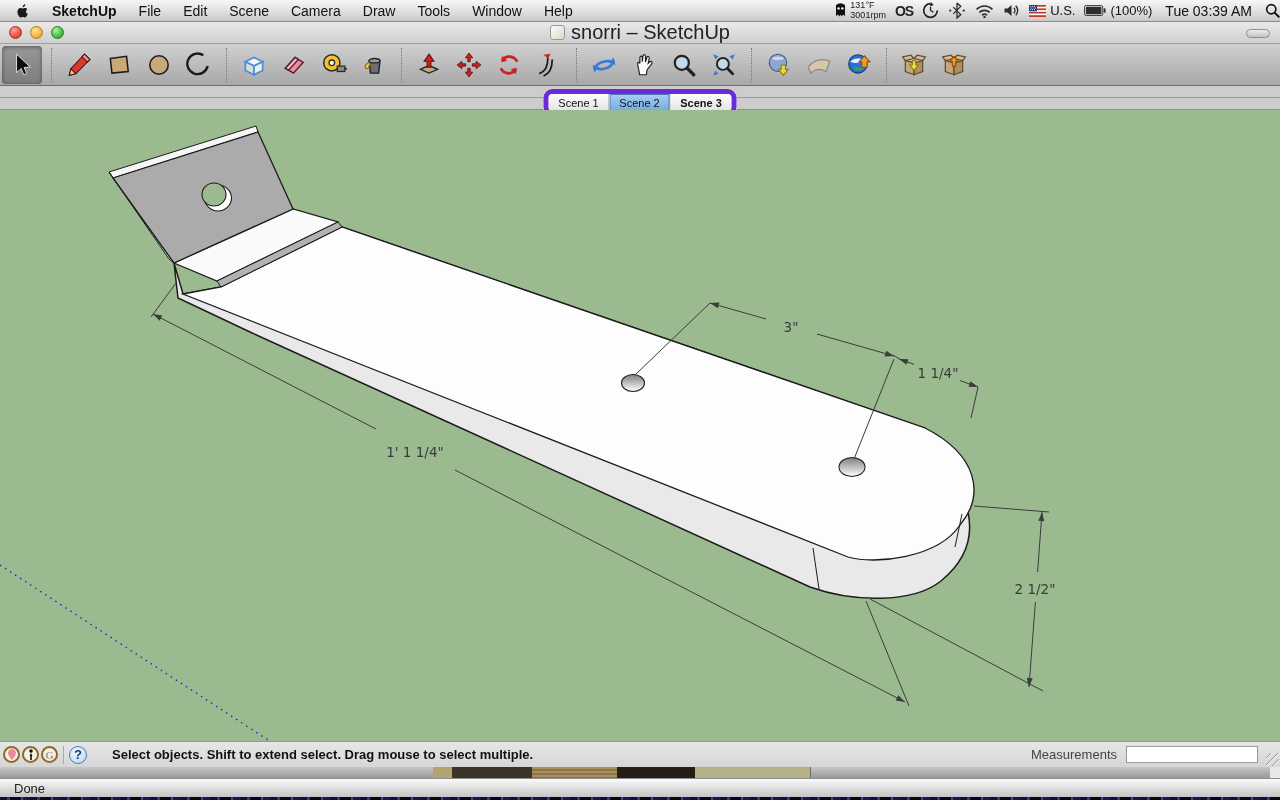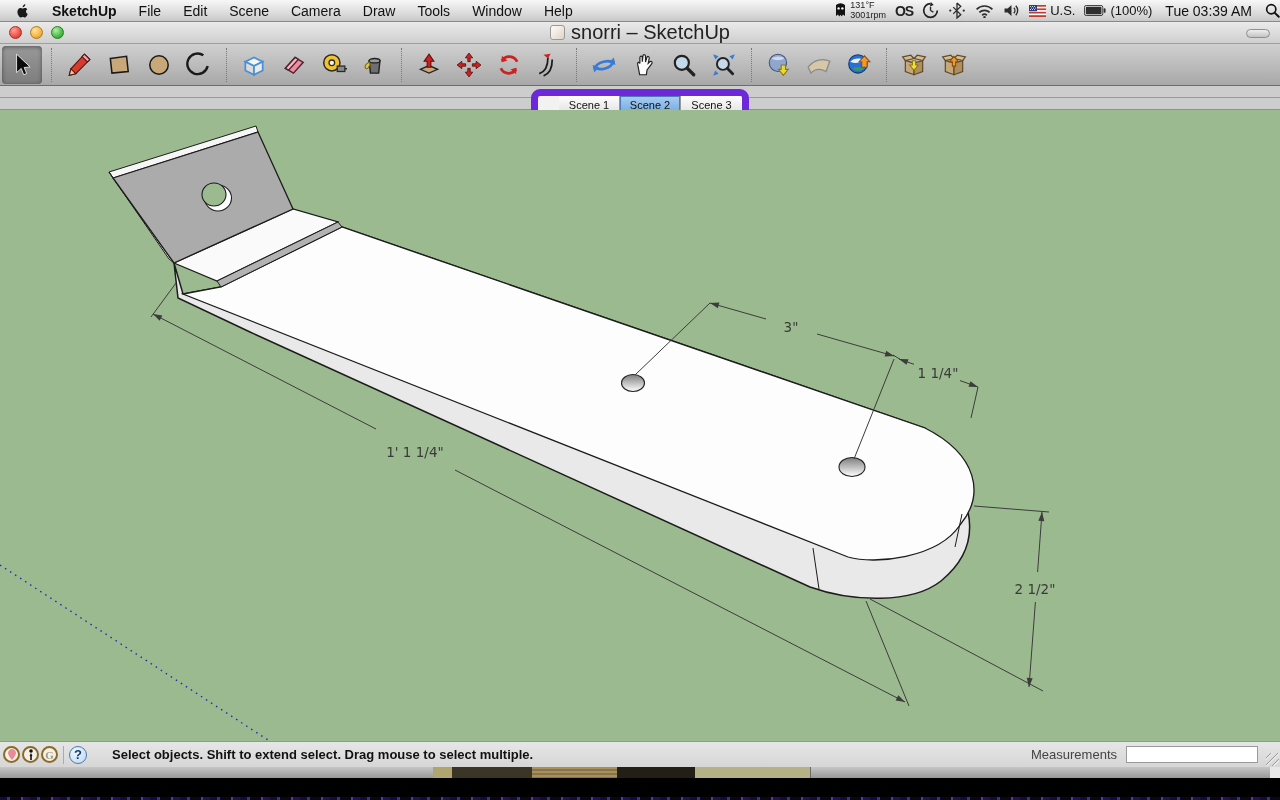--- a/index.html
+++ b/index.html
@@ -45,26 +45,26 @@
     display:flex; align-items:center; padding-left:2px; }
   .tbtn { width:40px; height:38px; display:flex; align-items:center; justify-content:center; border-radius:4px; }
   .tbtn.pressed { background:rgba(0,0,0,0.26); box-shadow:inset 0 1px 4px rgba(0,0,0,0.45); margin-right:2px; }
   .tsep { width:0; height:34px; border-left:1px dotted #787878; margin:0 7px; }
 
   
   .tabstrip { position:absolute; top:86px; left:0; width:1280px; height:24px;
     background:#cdcdcd; border-bottom:1px solid #8f8f8f; }
   .tabstrip .midline { position:absolute; top:11px; left:0; width:100%; height:1px; background:#9a9a9a; }
   .tabgroup { position:absolute; left:50%; top:3px; transform:translateX(-50%);
-    display:flex; border:7px solid #6d28d9; border-radius:9px; overflow:hidden;
-    background:#f2f2f2; box-shadow:0 1px 1px rgba(255,255,255,0.6);padding-left:21px; }
+    display:flex; border:5px solid #6d28d9; border-radius:9px; overflow:hidden;
+    background:#f2f2f2; box-shadow:0 1px 1px rgba(255,255,255,0.6); }
   .scene-tab { width:61px; height:17px; font-size:11px; color:#111;
     display:flex; align-items:center; justify-content:center;
     background:linear-gradient(#fdfdfd,#e3e3e3); border-right:1px solid #9a9a9a; }
-  .scene-tab:last-child { border-right:none; }
+  .scene-tab:last-child { border-right:none;font-weight:bold; }
   .scene-tab.active { background:linear-gradient(#a9cdf1,#74abe2);
     box-shadow:inset 0 0 0 1px #4d7cb4; }
 
   
   .canvas { position:absolute; top:110px; left:0; width:1280px; height:631px; background:#9cba8f; }
   .canvas svg { position:absolute; top:0; left:0; }
   .dimtext { font-family:"DejaVu Sans", sans-serif; font-size:13.5px; fill:#3a3a3a; }
 
   
   .statusbar { position:absolute; top:741px; left:0; width:1280px; height:26px;
@@ -480,15 +480,18 @@
 
   <div class="behindstrip">
     <div class="b" style="left:433px;width:19px;background:#b0a571;"></div>
     <div class="b" style="left:452px;width:80px;background:#3a3526;"></div>
     <div class="b" style="left:532px;width:85px;background:repeating-linear-gradient(#a8905e 0 2px,#8a7348 2px 4px);"></div>
     <div class="b" style="left:617px;width:78px;background:#241f16;"></div>
     <div class="b" style="left:695px;width:115px;background:#b5b187;"></div>
     <div class="b" style="left:810px;width:1px;background:#6a6a6a;"></div>
     <div class="b" style="left:1270px;width:10px;background:#e8e8e8;"></div>
   </div>
+  <div class="donebar">
+    <span>Done</span>
+  </div>
   <div class="wallpaper"></div>
 
 </div>
 
 </body></html>

